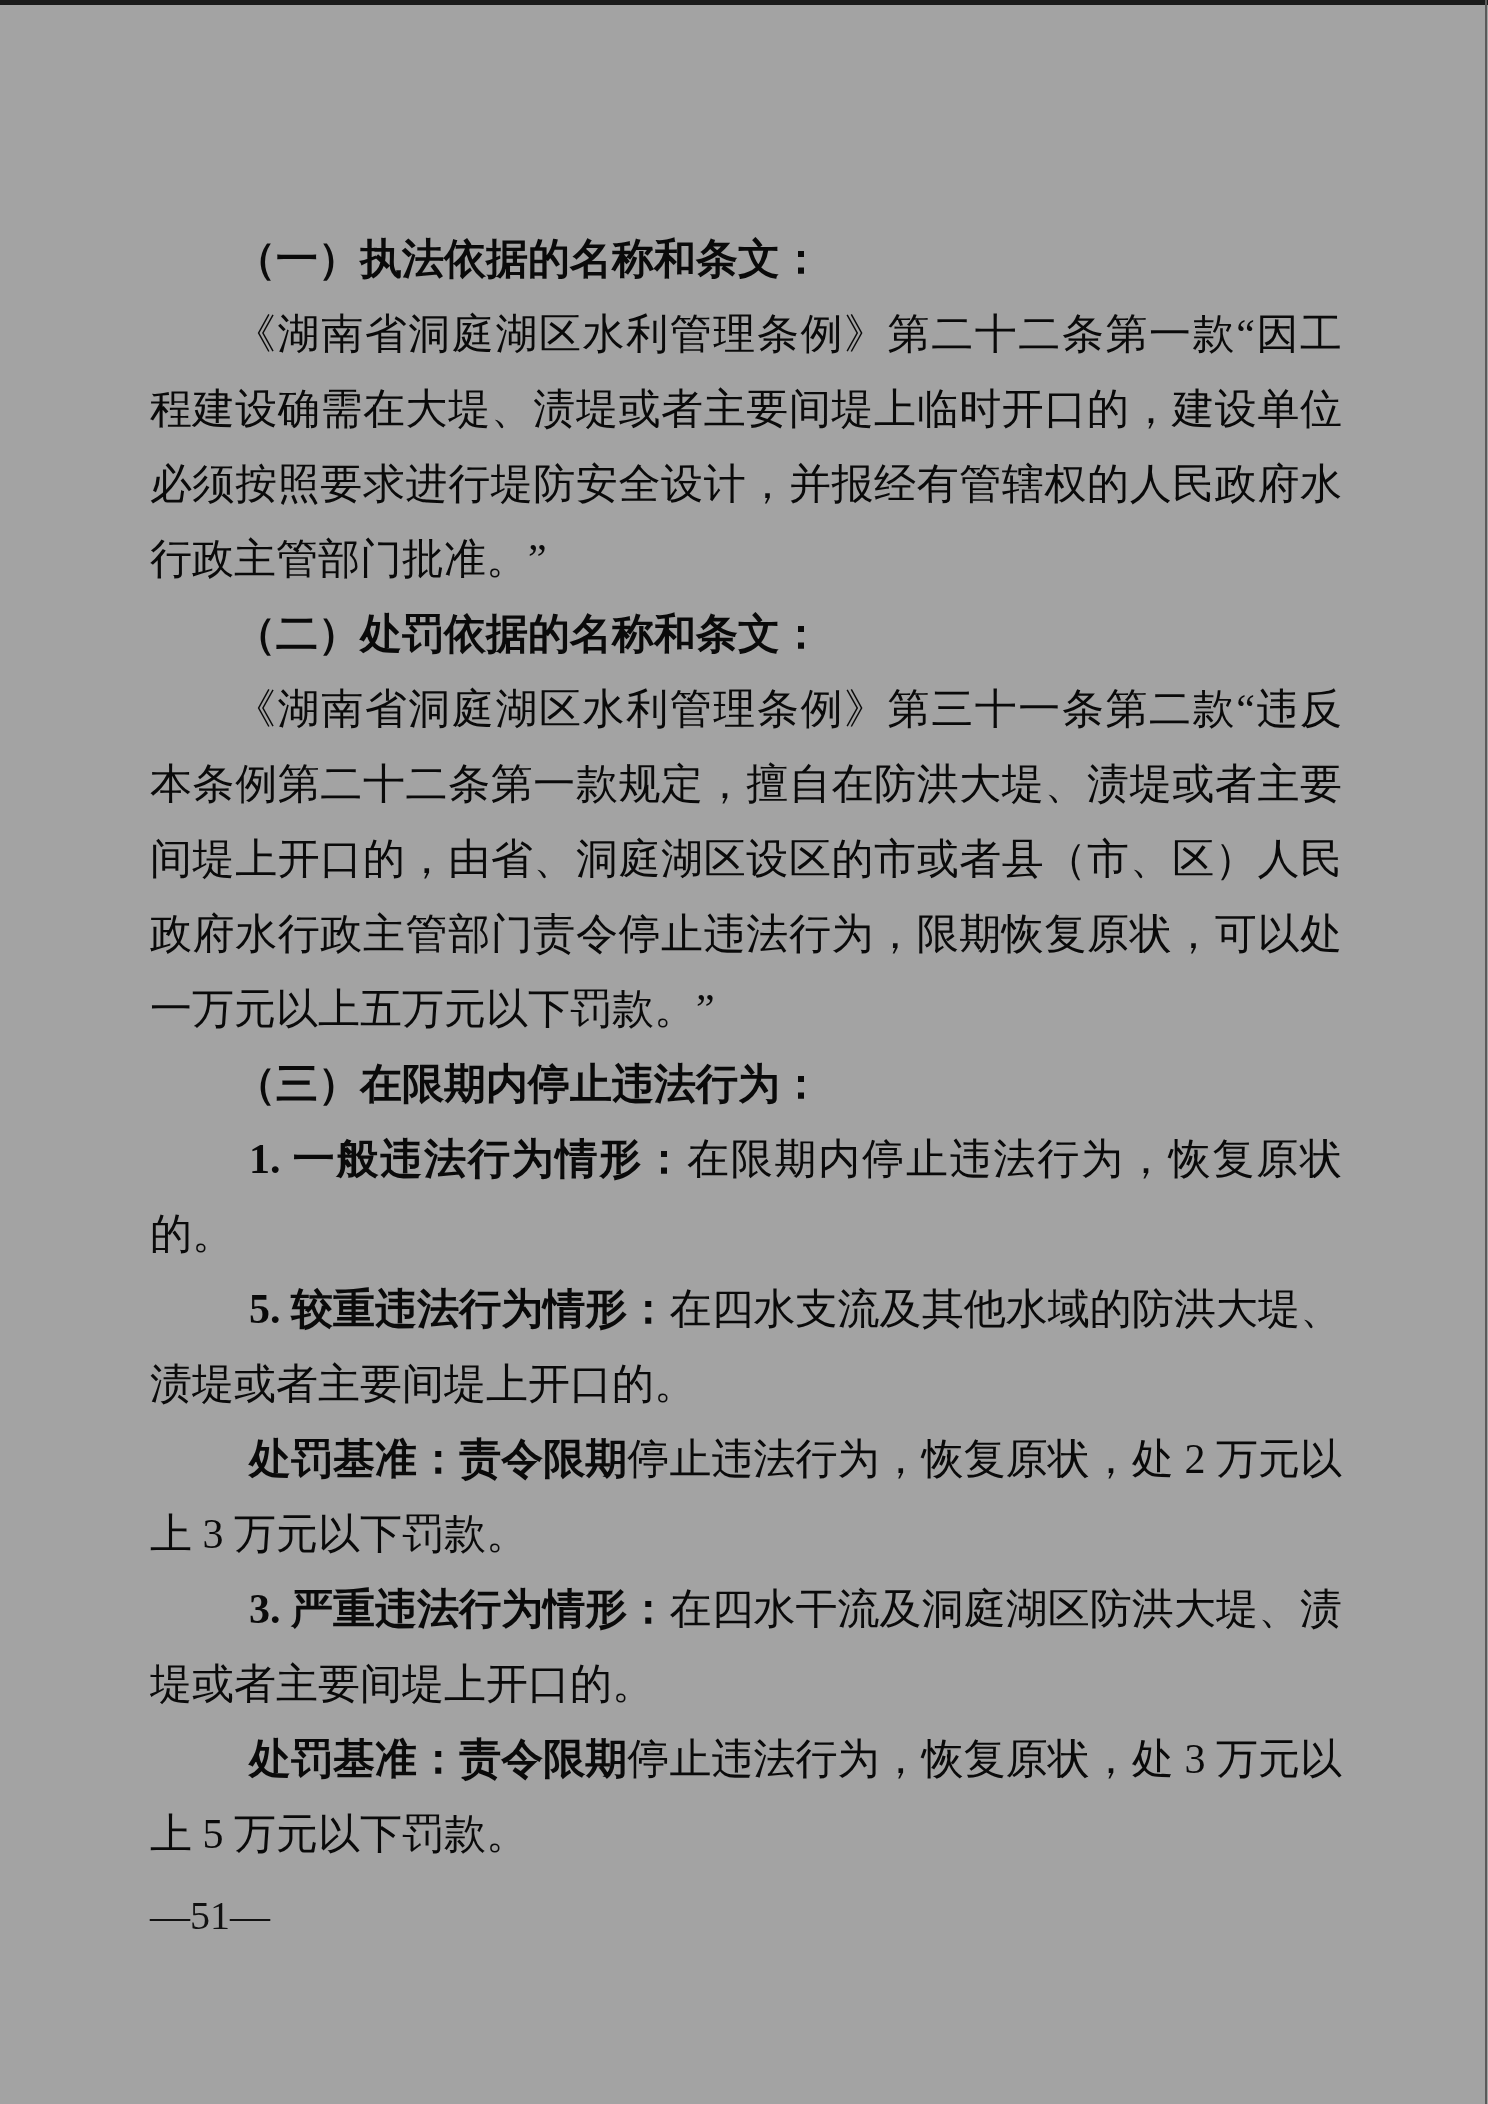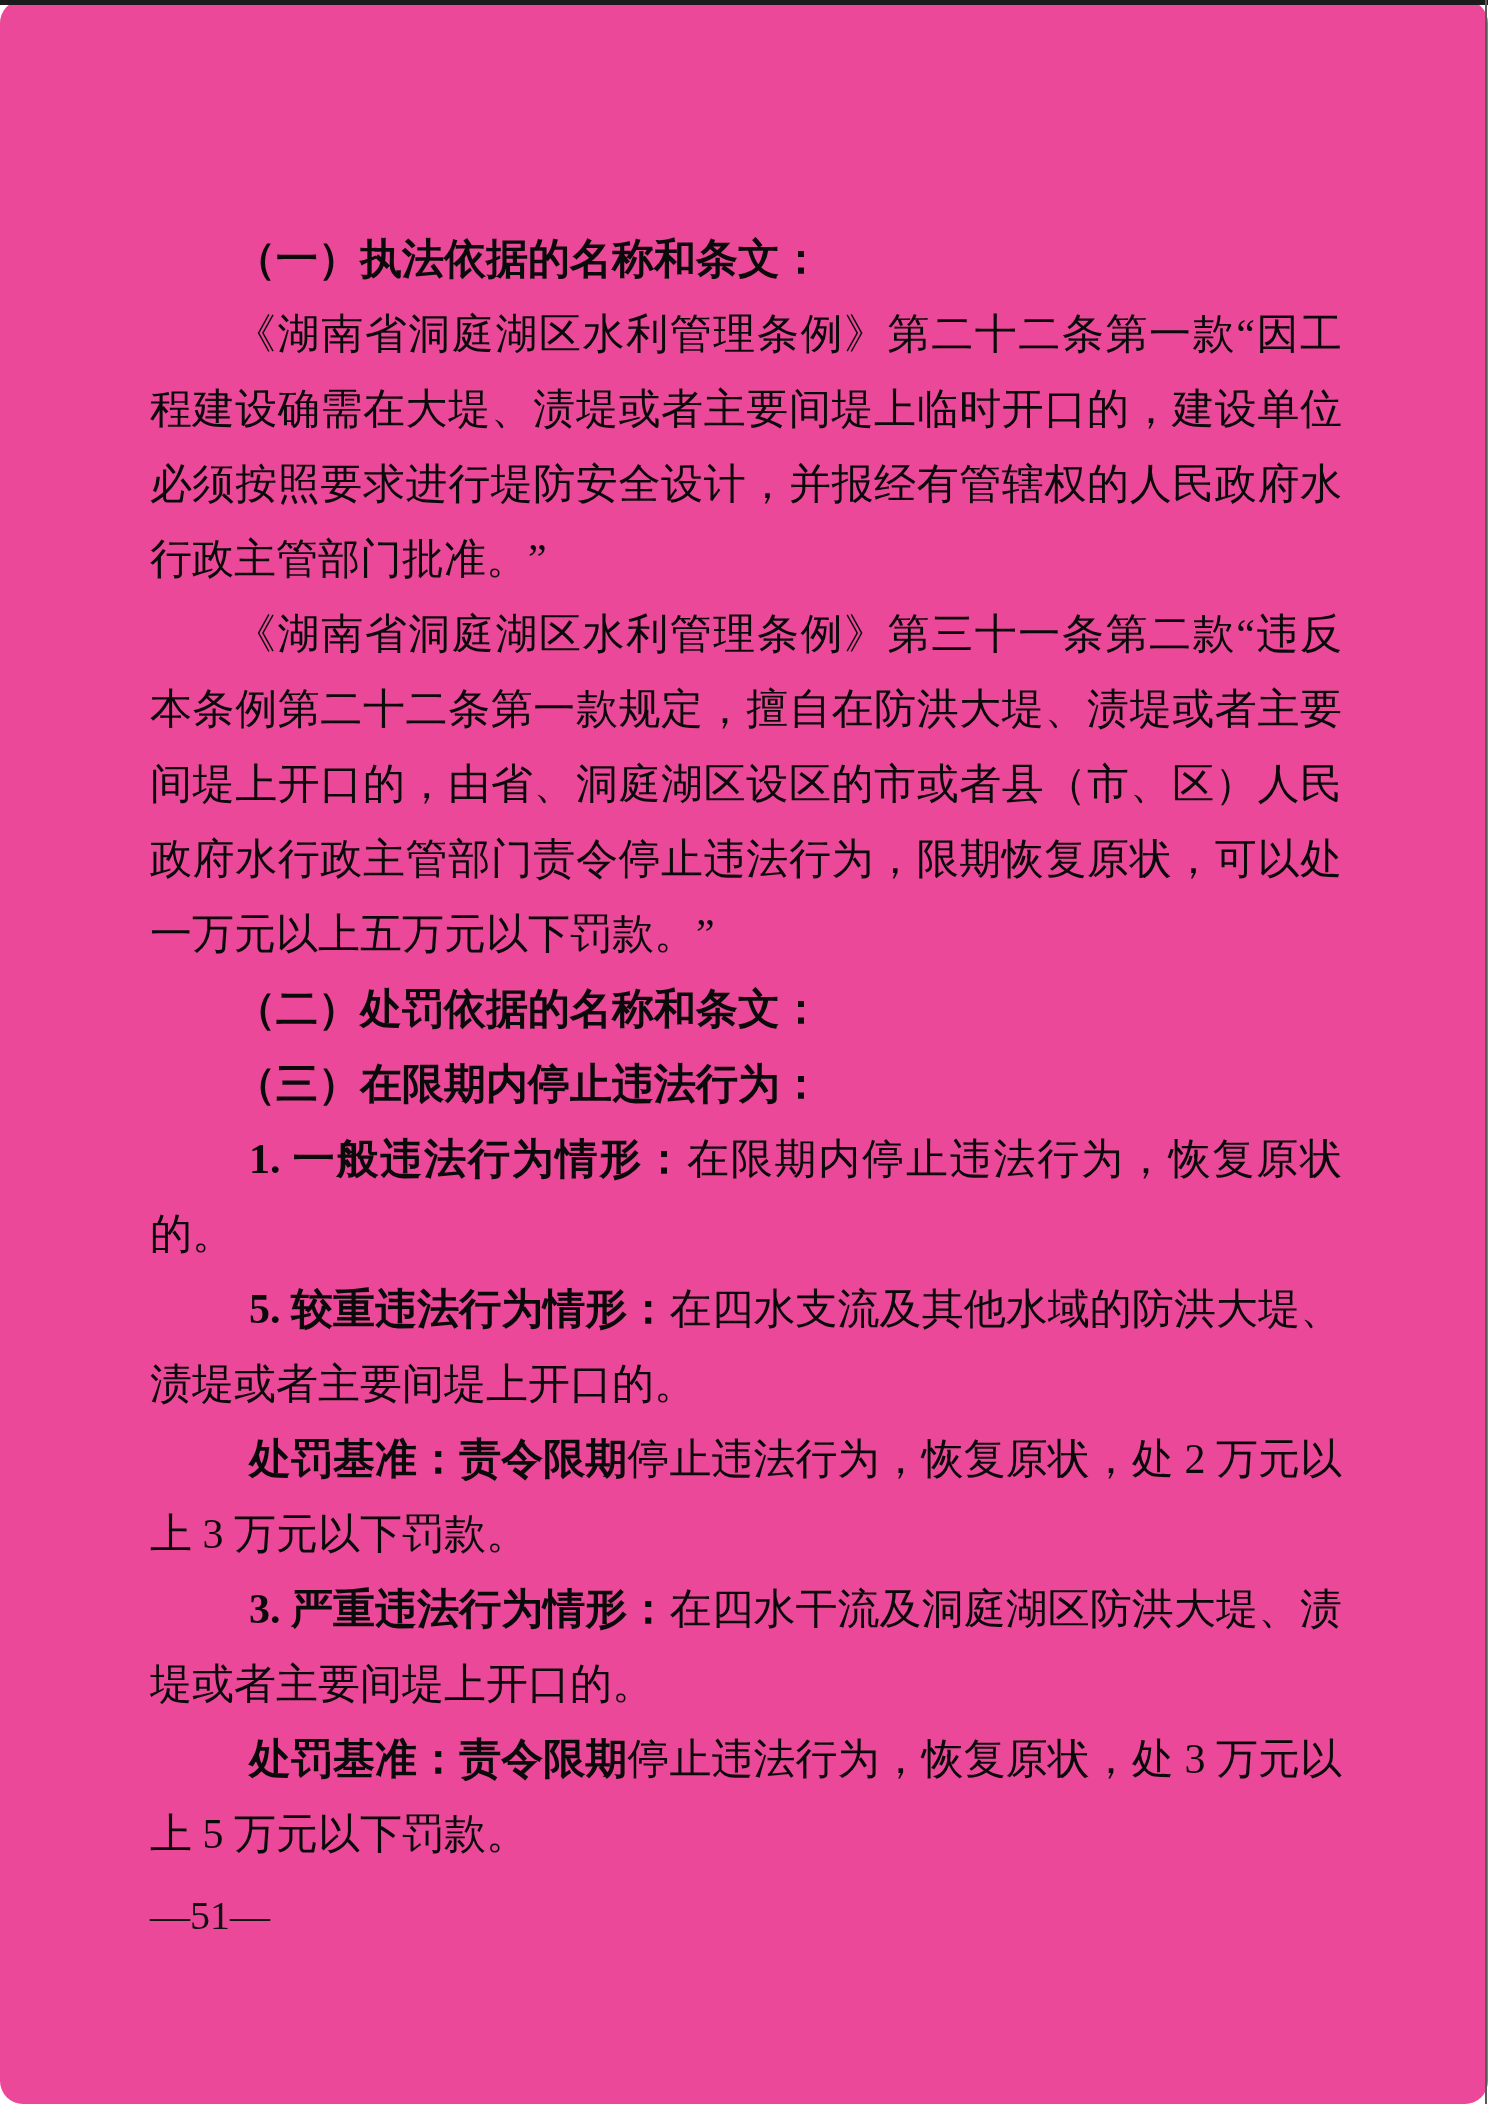--- a/index.html
+++ b/index.html
@@ -11,22 +11,21 @@
     width: 1488px;
     height: 2104px;
     position: relative;
     font-family: "Liberation Serif", "DejaVu Serif", serif;
     color: #0a0a0a;
     overflow: hidden;
   }
   .page {
     position: absolute;
     inset: 0;
-    background: #ec4899;
-    border-radius: 23px;
+    background: #a3a3a3;
   }
   
   .scan-edge-top {
     position: absolute;
     top: 0; left: 0;
     width: 100%; height: 5px;
     background: #1b1b1b;
   }
   .scan-edge-right {
     position: absolute;
@@ -74,23 +73,23 @@
 
   <div class="scan-edge-top"></div>
   <div class="scan-edge-right"></div>
 
   <div class="content">
 
     <p class="para heading">（一）执法依据的名称和条文：</p>
 
     <p class="para">《湖南省洞庭湖区水利管理条例》第二十二条第一款“因工程建设确需在大堤、渍堤或者主要间堤上临时开口的，建设单位必须按照要求进行堤防安全设计，并报经有管辖权的人民政府水行政主管部门批准。”</p>
 
+    <p class="para heading">（二）处罚依据的名称和条文：</p>
+
     <p class="para">《湖南省洞庭湖区水利管理条例》第三十一条第二款“违反本条例第二十二条第一款规定，擅自在防洪大堤、渍堤或者主要间堤上开口的，由省、洞庭湖区设区的市或者县（市、区）人民政府水行政主管部门责令停止违法行为，限期恢复原状，可以处一万元以上五万元以下罚款。”</p>
-
-    <p class="para heading">（二）处罚依据的名称和条文：</p>
 
     <p class="para heading">（三）在限期内停止违法行为：</p>
 
     <p class="para"><span class="b">1. 一般违法行为情形：</span><span>在限期内停止违法行为，恢复原状的。</span></p>
 
 
     <p class="para"><span class="b">5. 较重违法行为情形：</span><span>在四水支流及其他水域的防洪大堤、渍堤或者主要间堤上开口的。</span></p>
 
     <p class="para"><span class="b">处罚基准：责令限期</span><span>停止违法行为，恢复原状，处 2 万元以上 3 万元以下罚款。</span></p>
 

